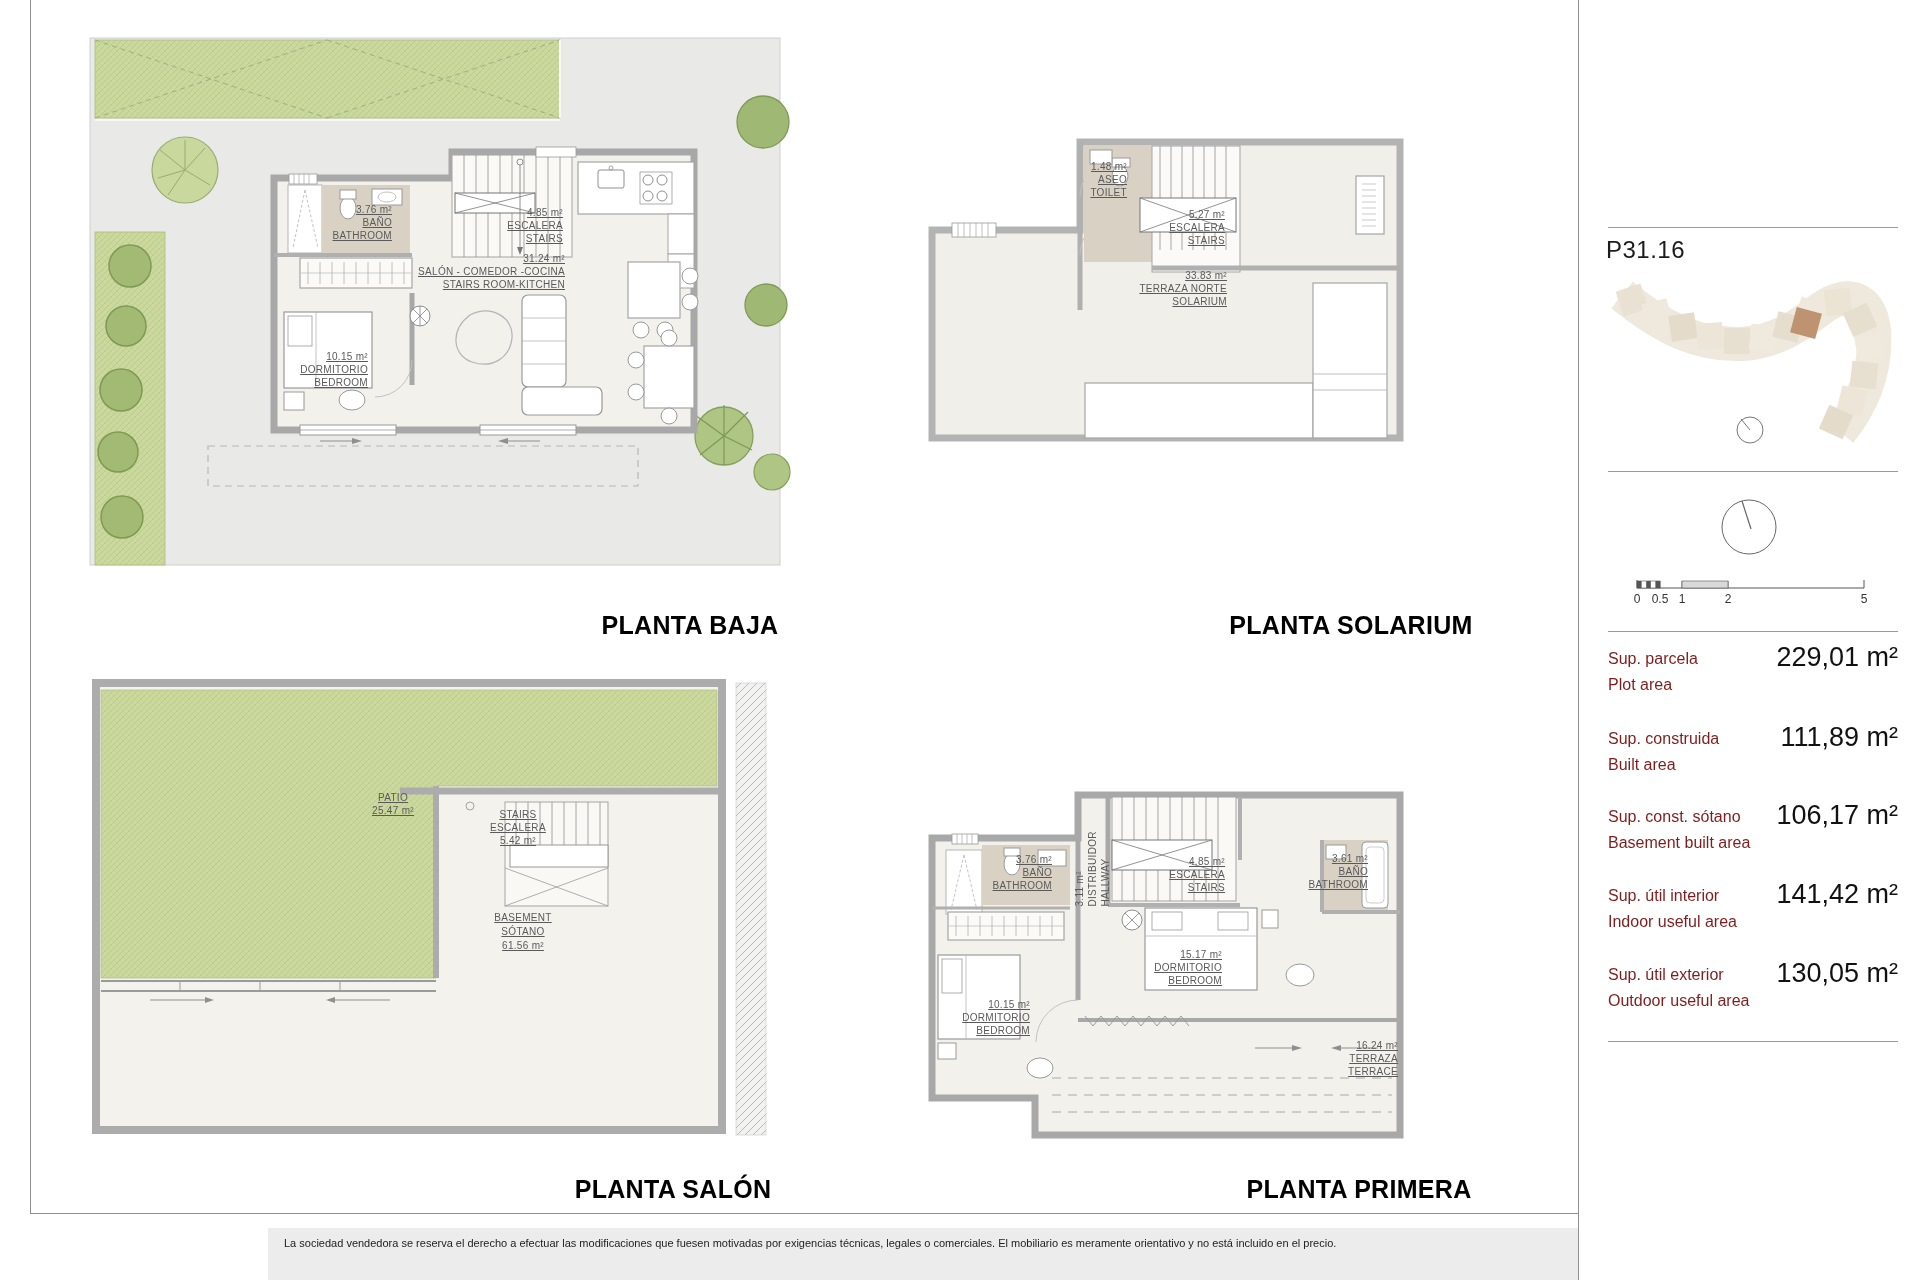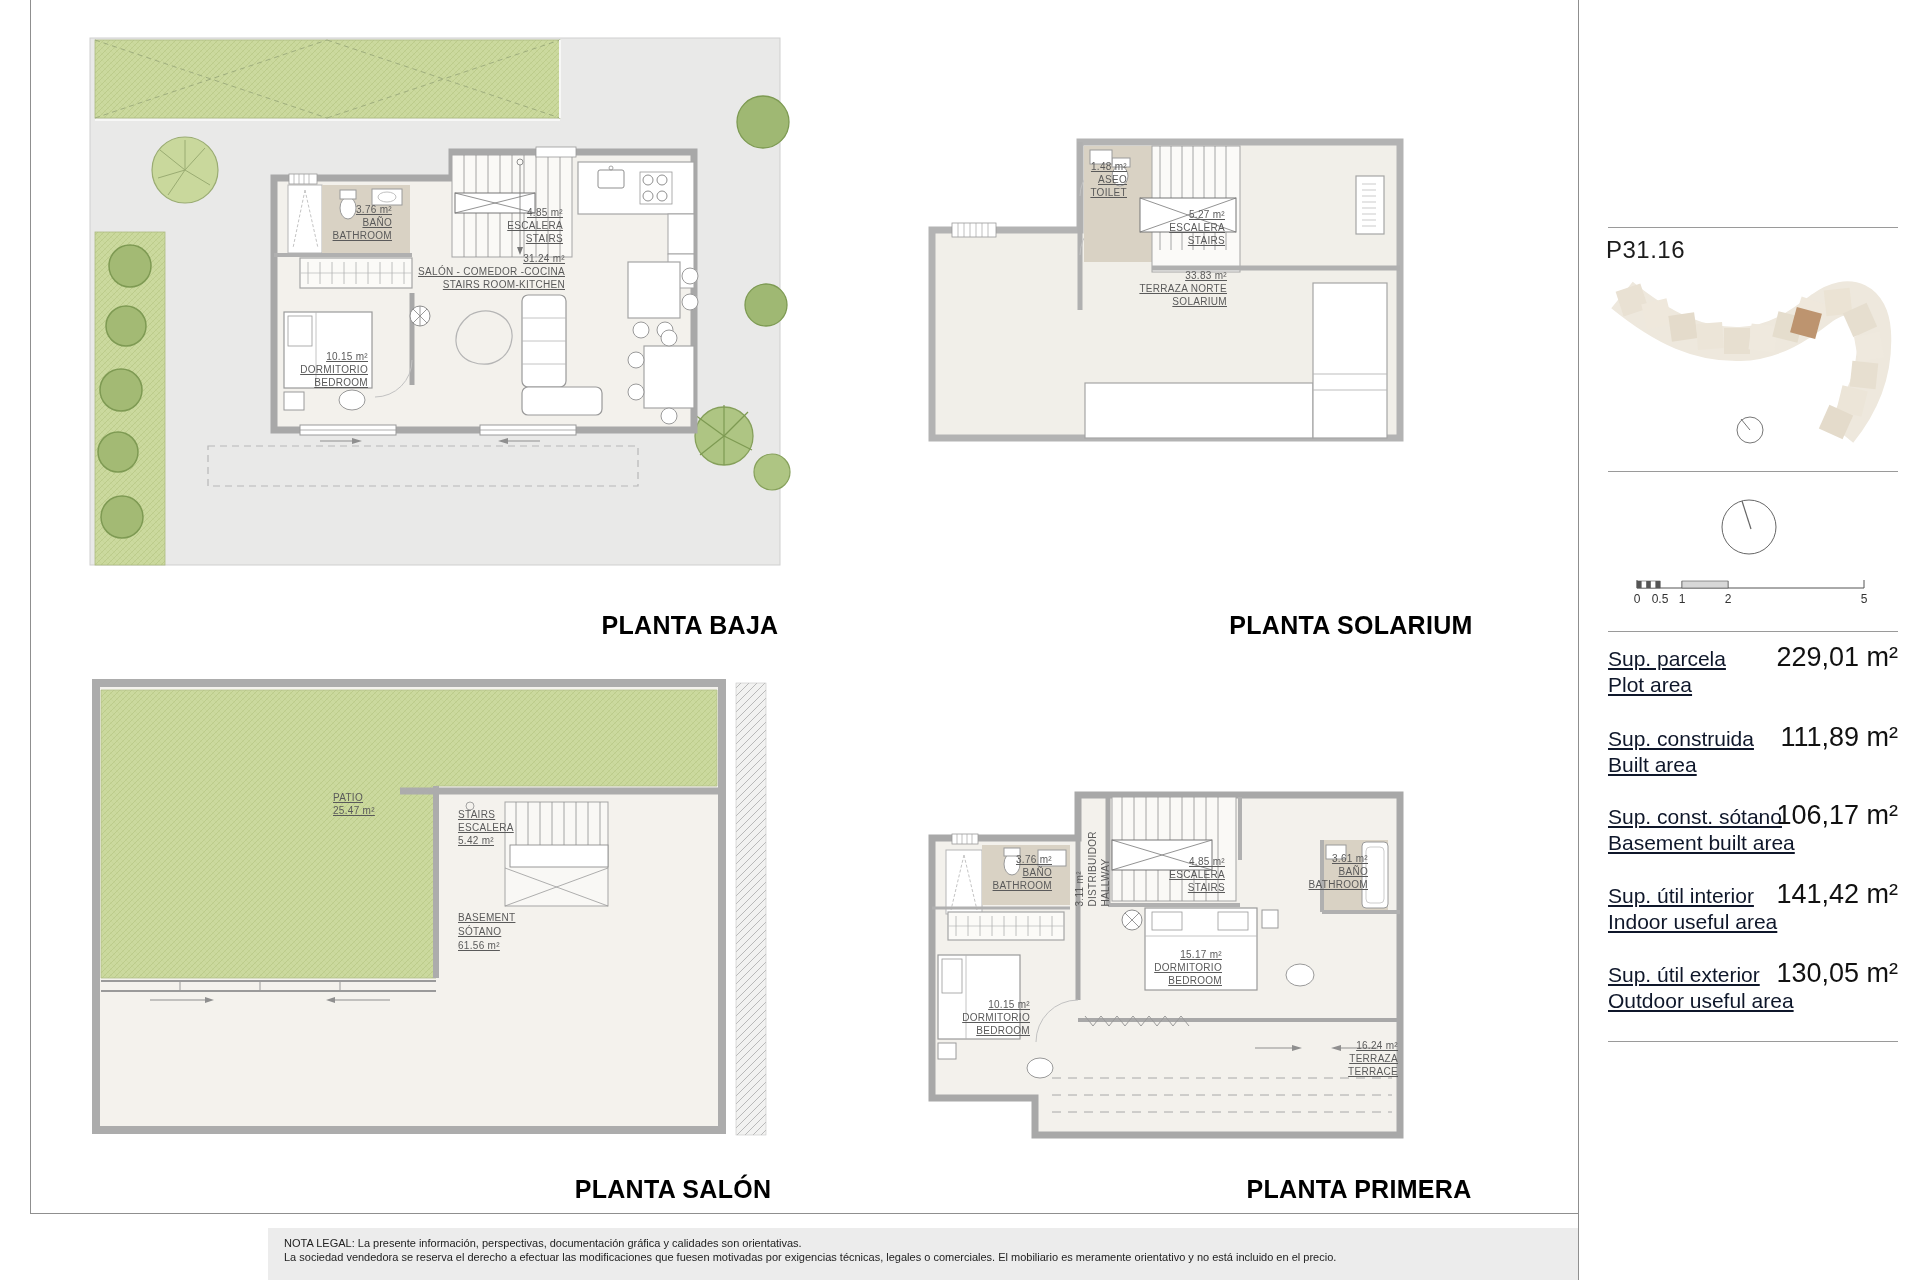--- a/index.html
+++ b/index.html
@@ -4,32 +4,32 @@
 <style>
   html,body{margin:0;padding:0;background:#fff;}
   #page{position:relative;width:1920px;height:1280px;background:#fff;overflow:hidden;
         font-family:"Liberation Sans", sans-serif;}
   .vline,.hline{position:absolute;background:#8f8f8f;}
   svg{position:absolute;left:0;top:0;}
   
   .rlbl{position:absolute;font-size:10px;line-height:13px;letter-spacing:.3px;color:#5a5a5a;
         text-align:right;}
   .rlbl span{display:block;text-decoration:underline;}
-  .rlbl-left{text-align:left;}
+  .rlbl-left{text-align:center;}
   .rlbl-vert{position:absolute;font-size:10px;line-height:13px;letter-spacing:.3px;color:#5a5a5a;
         text-align:left;transform:rotate(-90deg);transform-origin:center;}
   .rlbl-vert span{display:block;}
   
   .ptitle{position:absolute;font-size:25px;font-weight:bold;color:#000;text-align:center;
           letter-spacing:.3px;margin-top:17px;}
   
   .srule{position:absolute;height:1px;background:#9a9a9a;width:290px;left:1608px;}
   .unit-code{position:absolute;left:1606px;top:236px;font-size:24px;color:#1c1c1c;letter-spacing:.5px;}
   .area-row{position:absolute;left:1608px;width:290px;}
-  .ar-es,.ar-en{display:block;font-size:21px;line-height:26px;color:#0f172a;text-decoration:underline;}
+  .ar-es,.ar-en{display:block;font-size:16px;line-height:26px;color:#7f1d1d;}
   .ar-val{position:absolute;right:0;top:-4px;font-size:27px;color:#111;}
   .stick{position:absolute;font-size:12px;color:#333;width:34px;text-align:center;top:592px;}
   
   .legal{position:absolute;left:268px;top:1228px;width:1310px;height:52px;background:#ececec;
          box-sizing:border-box;padding:8px 0 0 16px;}
   .legal span{display:block;font-size:11px;line-height:14px;color:#222;}
 </style>
 </head>
 <body>
 
@@ -556,17 +556,16 @@
   </div>
   <div class="area-row" style="top:962px">
     <span class="ar-es">Sup. útil exterior</span>
     <span class="ar-en">Outdoor useful area</span>
     <span class="ar-val">130,05 m²</span>
   </div>
 
   <div class="srule" style="top:1041px"></div>
 
   <div class="legal">
-    <span>NOTA LEGAL: La presente información, perspectivas, documentación gráfica y calidades son orientativas.</span>
     <span>La sociedad vendedora se reserva el derecho a efectuar las modificaciones que fuesen motivadas por exigencias técnicas, legales o comerciales. El mobiliario es meramente orientativo y no está incluido en el precio.</span>
   </div>
 
 </div>
 
 </body></html>

